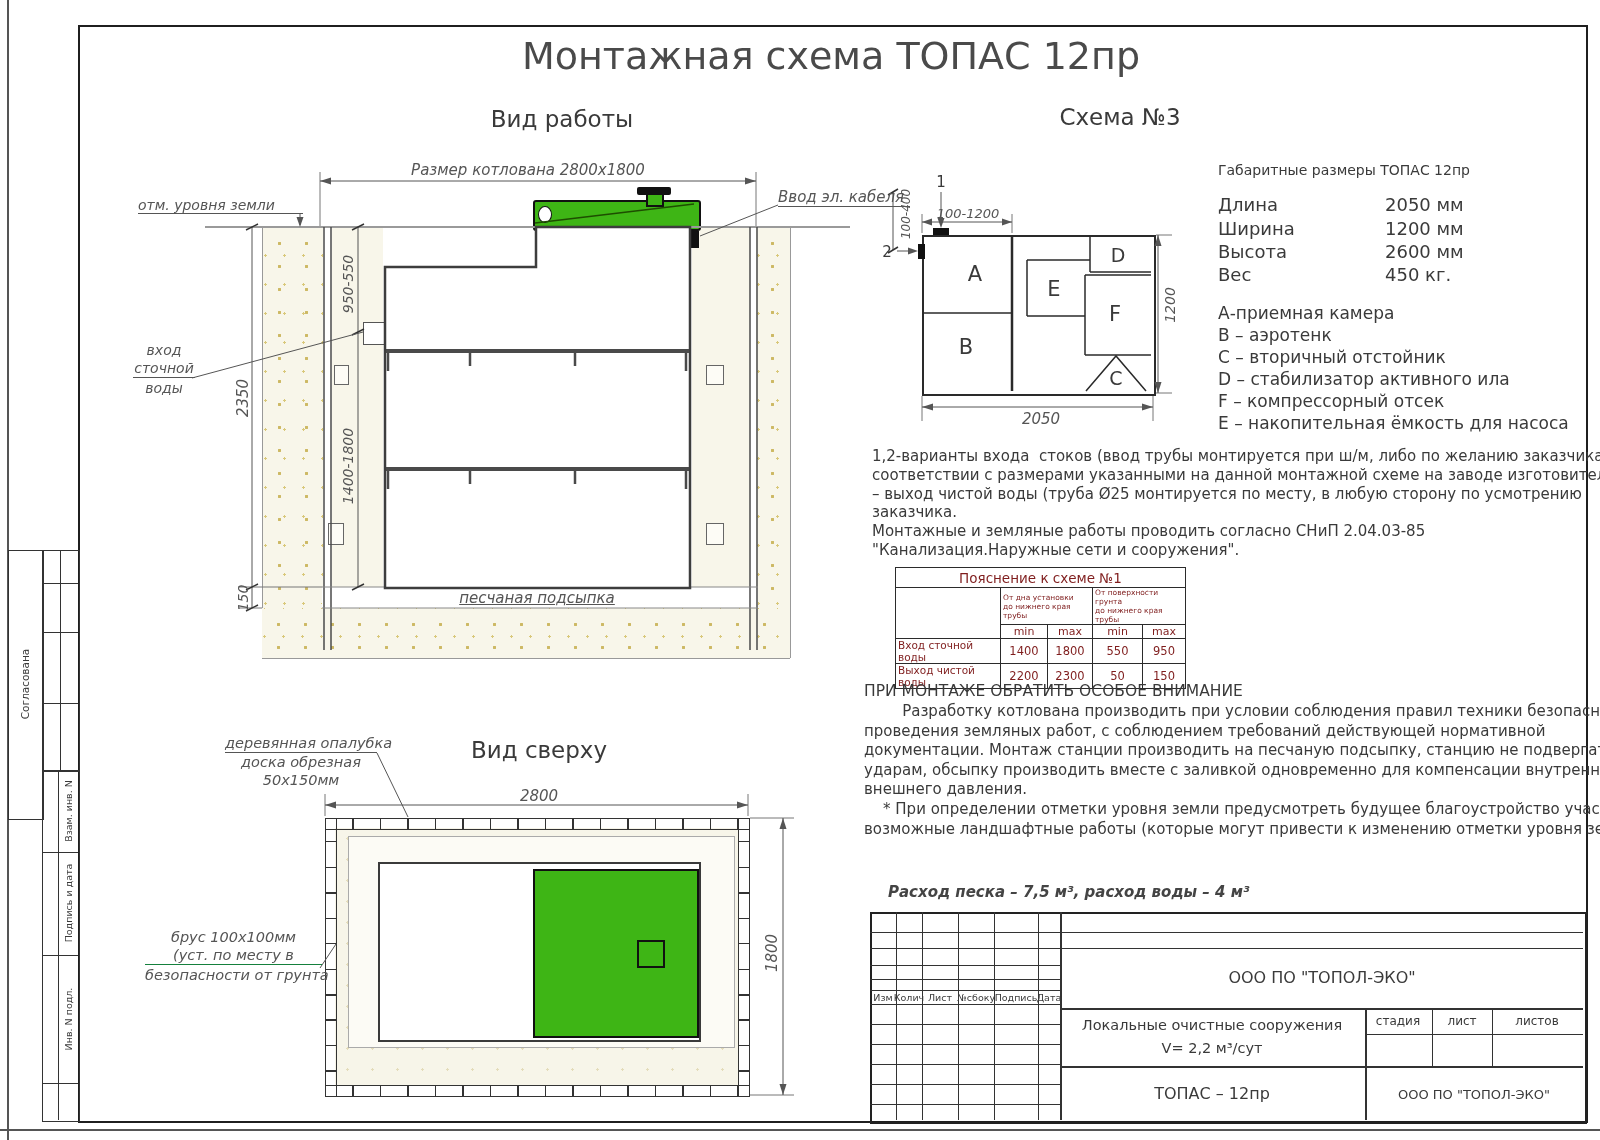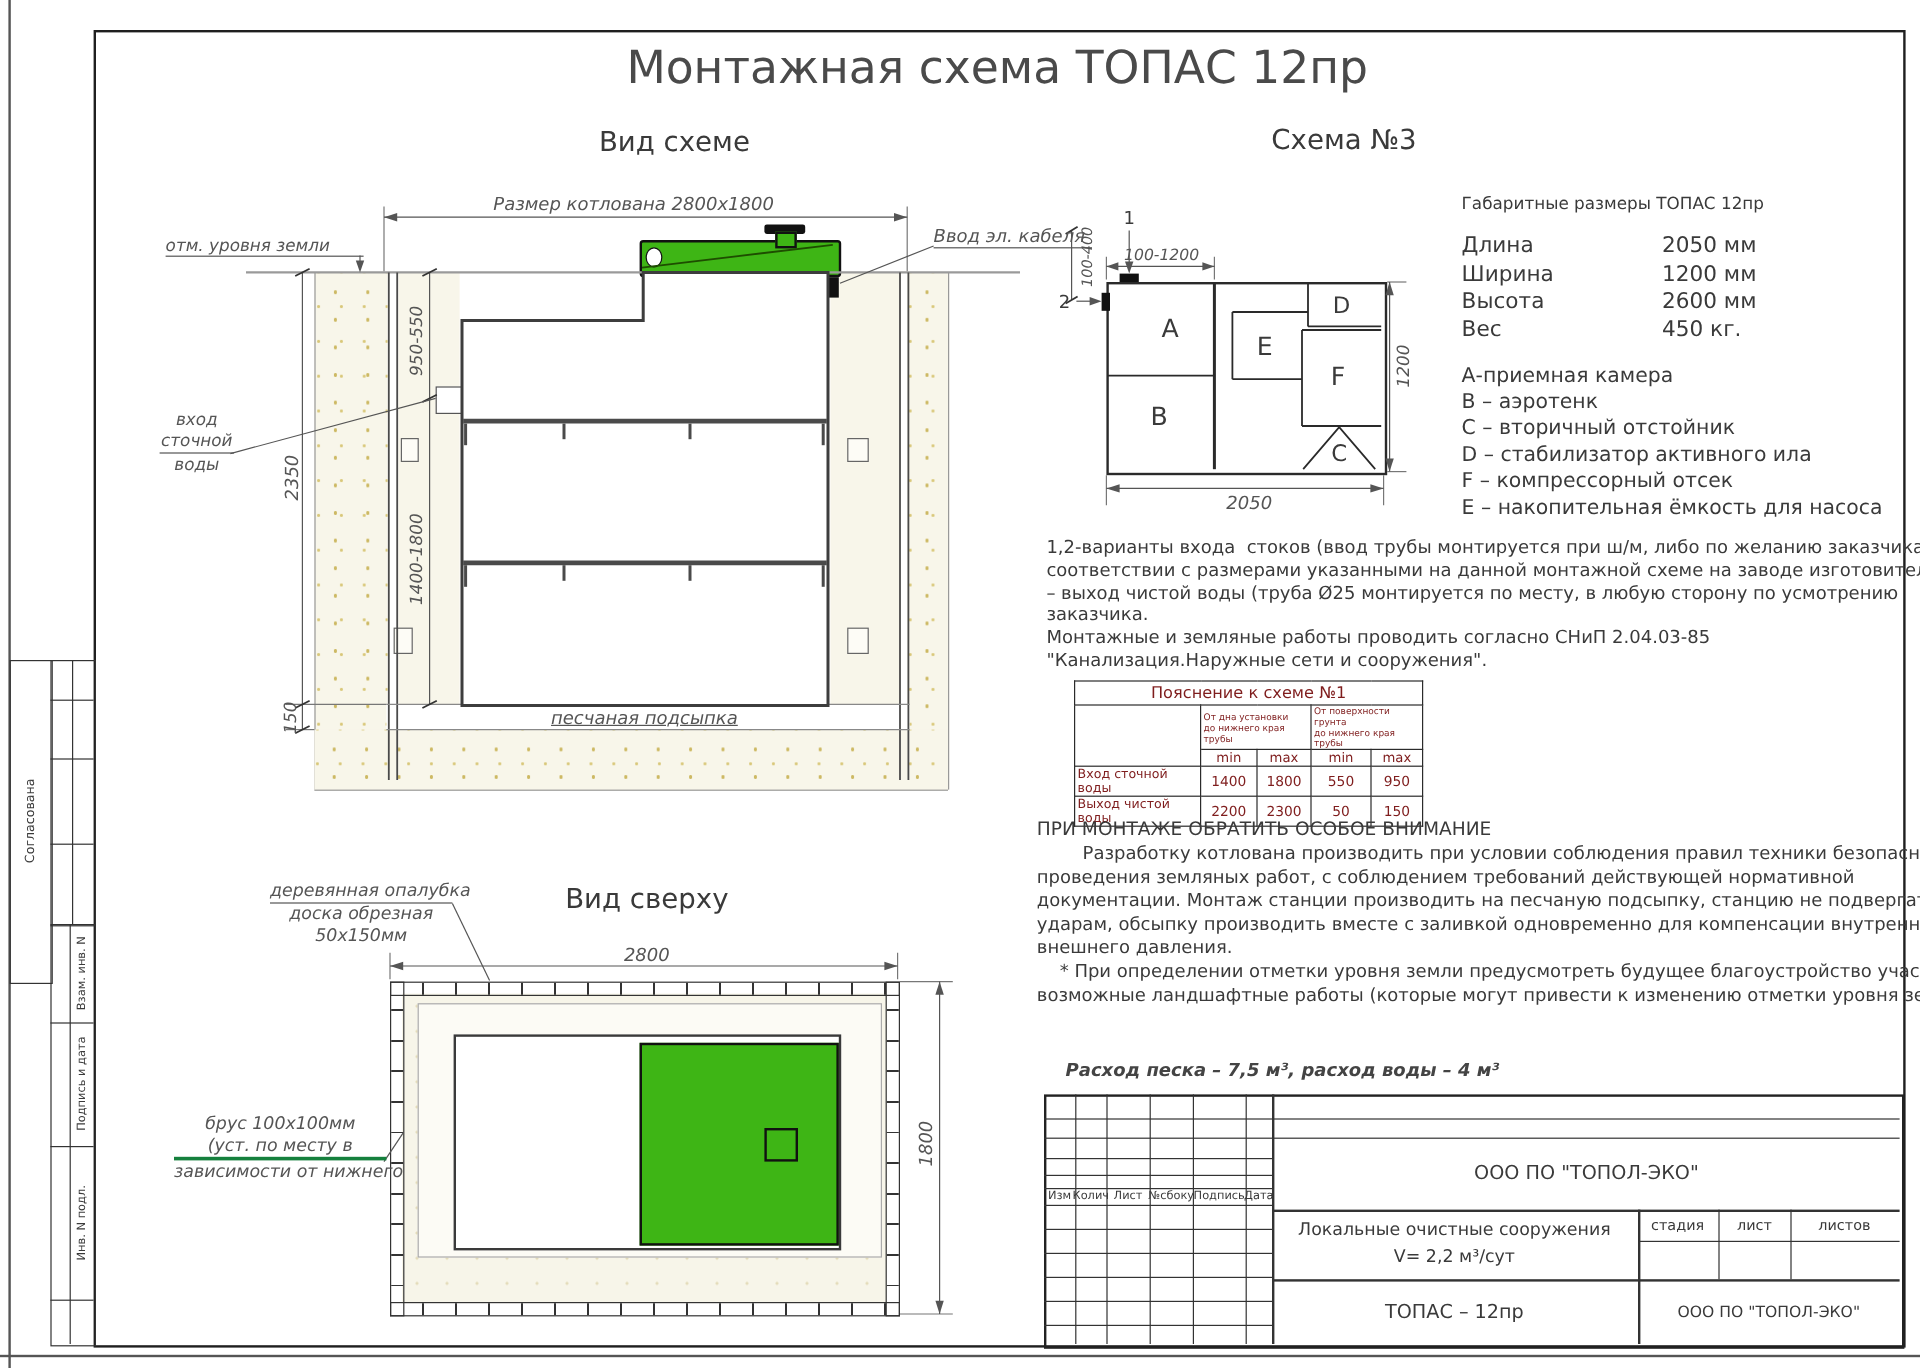--- a/index.html
+++ b/index.html
@@ -162,21 +162,21 @@
       <line x1="750" y1="1095" x2="794" y2="1095"></line>
       <line x1="783" y1="818" x2="783" y2="1095" stroke="#555"></line>
       <path d="M783,818 l-3.5,11 h7 z" fill="#555" stroke="none"></path>
       <path d="M783,1095 l-3.5,-11 h7 z" fill="#555" stroke="none"></path>
       <line x1="377" y1="753" x2="408" y2="817" stroke="#555"></line>
       <line x1="320" y1="968" x2="336" y2="944" stroke="#555"></line>
     </g>
   </svg>
 
   <div class="t ctr" style="left:831px;top:56px;font-size:38px;color:#4a4a4a;">Монтажная схема ТОПАС 12пр</div>
-  <div class="t ctr" style="left:562px;top:119px;font-size:23px;">Вид схеме</div>
+  <div class="t ctr" style="left:562px;top:119px;font-size:23px;">Вид работы</div>
   <div class="t ctr" style="left:1120px;top:117px;font-size:23px;">Схема №3</div>
   <div class="t ctr" style="left:539px;top:750px;font-size:23px;">Вид сверху</div>
 
   <div class="t ctr it" style="left:528px;top:170px;font-size:15px;">Размер котлована 2800х1800</div>
   <div class="t it" style="left:138px;top:197px;font-size:14px;border-bottom:1px solid #555;padding-right:28px;">отм. уровня земли</div>
   <div class="t it" style="left:778px;top:188px;font-size:15px;border-bottom:1px solid #555;padding-right:6px;">Ввод эл. кабеля</div>
   <div class="t" style="left:133px;top:342px;width:62px;z-index:8;font-style:italic;color:#555;font-size:14px;text-align:center;">
     <div style="height:18px;">вход</div>
     <div style="height:17px;border-bottom:1px solid #555;">сточной</div>
     <div style="padding-top:2px;">воды</div>
@@ -279,22 +279,22 @@
 
   <div class="t ctr it" style="left:539px;top:796px;font-size:15px;">2800</div>
   <div class="t vctr it" style="left:772px;top:953px;font-size:15px;">1800</div>
   <div class="t" style="left:225px;top:735px;width:152px;z-index:8;font-style:italic;color:#555;font-size:14.5px;text-align:center;">
     <div style="height:17px;border-bottom:1px solid #555;">деревянная опалубка</div>
     <div style="height:18px;padding-top:1px;">доска обрезная</div>
     <div>50х150мм</div>
   </div>
   <div class="t" style="left:145px;top:929px;width:177px;z-index:8;font-style:italic;color:#555;font-size:14.5px;text-align:center;">
     <div style="height:18px;">брус 100х100мм</div>
-    <div style="height:17px;border-bottom:3px solid #15803d;">(уст. по месту в</div>
-    <div style="padding-top:2px;">зависимости от нижнего</div>
+    <div style="height:17px;border-bottom:1px solid #15803d;">(уст. по месту в</div>
+    <div style="padding-top:2px;">безопасности от грунта</div>
   </div>
 
   <div class="abs" style="left:870px;top:912px;width:713px;height:208px;border:2px solid #222;z-index:7;"></div>
 
   <div class="vl" style="left:896px;top:912px;height:208px;"></div>
   <div class="vl" style="left:922px;top:912px;height:208px;"></div>
   <div class="vl" style="left:958px;top:912px;height:208px;"></div>
   <div class="vl" style="left:994px;top:912px;height:208px;"></div>
   <div class="vl" style="left:1038px;top:912px;height:208px;"></div>
   <div class="vl" style="left:1060px;top:912px;height:208px;width:1.5px;"></div>

